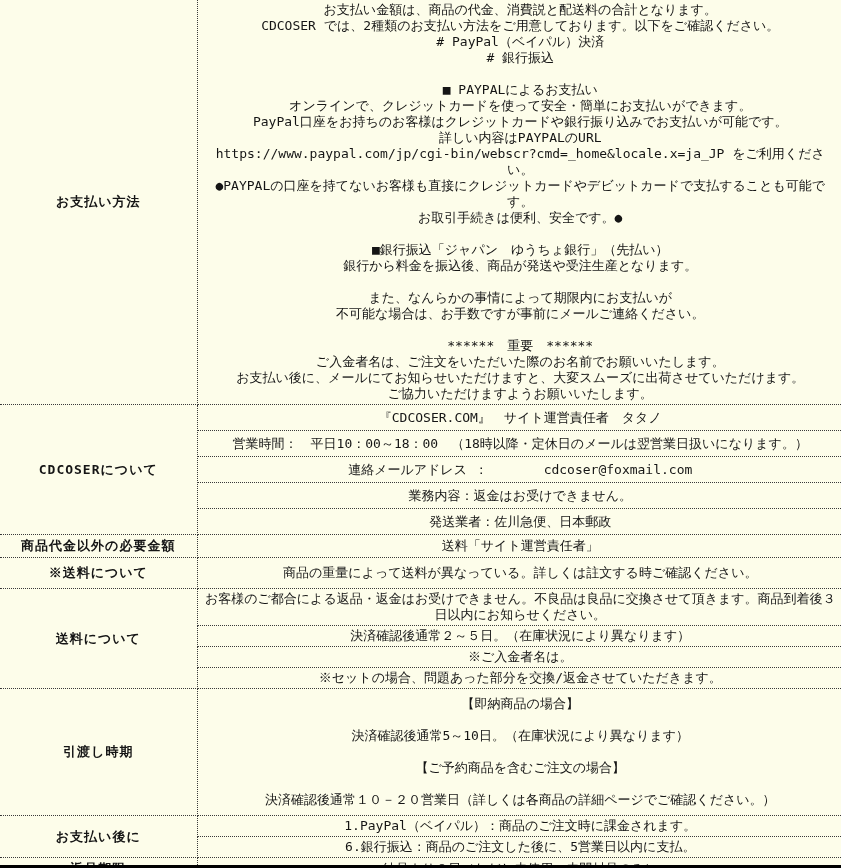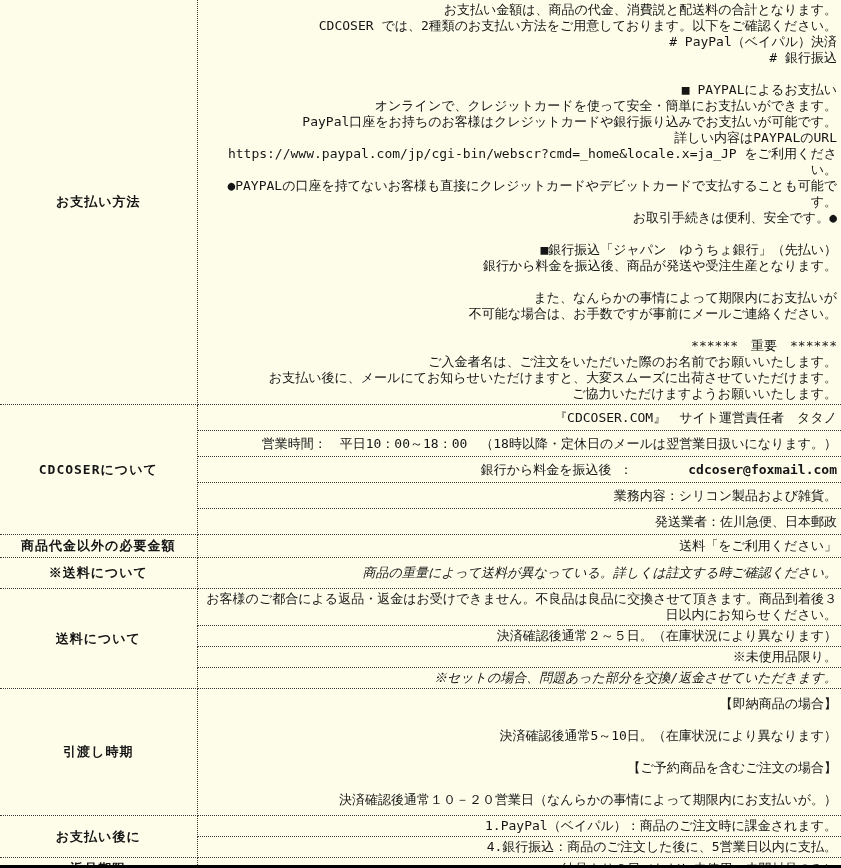--- a/index.html
+++ b/index.html
@@ -16,37 +16,37 @@
   th,td { border:1px dotted #3a3a3a; box-sizing:border-box; }
   tr.first th, tr.first td { border-top:none; }
   th.rowhead {
     border-left:none; font-weight:bold; text-align:center;
     vertical-align:middle; font-size:13px; padding:2px;
     letter-spacing:1px;
     margin-top:10px;
   }
   td.content {
     border-right:none; font-size:13px; padding:2px 4px 2px 6px;
-    text-align:right; vertical-align:middle; line-height:16px;
+    text-align:center; vertical-align:middle; line-height:16px;
   }
   .pre { white-space:pre-line; line-height:16.5px; }
   .top { vertical-align:top; }
   .pm   { height:394px; padding-top:1px; }
   .sub  { height:26px; }
   .one  { height:20px; }
-  .tall { height:31px;font-style:italic; }
+  .tall { height:31px; }
   .tight{ line-height:15px; padding-top:1px; padding-bottom:1px; }
   .d1   { height:36px;margin-left:25px; }
   .d2   { height:18px;margin-top:28px; }
   .d3   { height:13px; }
-  .d4   { height:14px;font-style:italic; }
+  .d4   { height:14px; }
   .delivery { height:127px; padding-top:5px; }
   .pd   { height:17px; }
   .rd   { height:22px; }
-  .bold { font-weight:bold;margin-left:48px; }
+  .bold { font-weight:normal;margin-left:48px; }
 </style>
 </head>
 <body>
 
 <div class="page">
   <table class="shop">
     <colgroup>
         <col class="c1">
         <col class="c2">
       </colgroup>
@@ -80,71 +80,71 @@
 
       <tr>
         <th class="rowhead" rowspan="5">CDCOSERについて</th>
         <td class="content sub">『CDCOSER.COM』　サイト運営責任者　タタノ</td>
       </tr>
       <tr>
         <td class="content sub">営業時間：　平日10：00～18：00　（18時以降・定休日のメールは翌営業日扱いになります。）</td>
       </tr>
       <tr>
         <td class="content sub">
-          <span>銀行から料金を振込後 ： </span><span class="bold">cdcoser@foxmail.com</span>
+          <span>連絡メールアドレス ： </span><span class="bold">cdcoser@foxmail.com</span>
         </td>
       </tr>
       <tr>
-        <td class="content sub">業務内容：シリコン製品および雑貨。</td>
+        <td class="content sub">業務内容：返金はお受けできません。</td>
       </tr>
       <tr>
         <td class="content sub">発送業者：佐川急便、日本郵政</td>
       </tr>
 
       <tr>
         <th class="rowhead">商品代金以外の必要金額</th>
-        <td class="content one">送料「をご利用ください」</td>
+        <td class="content one">送料「サイト運営責任者」</td>
       </tr>
 
       <tr>
         <th class="rowhead">※送料について</th>
         <td class="content tall">商品の重量によって送料が異なっている。詳しくは註文する時ご確認ください。</td>
       </tr>
 
       <tr>
         <th class="rowhead" rowspan="4">送料について</th>
         <td class="content tight d1">お客様のご都合による返品・返金はお受けできません。不良品は良品に交換させて頂きます。商品到着後３日以内にお知らせください。</td>
       </tr>
       <tr>
         <td class="content tight d2">決済確認後通常２～５日。（在庫状況により異なります）</td>
       </tr>
       <tr>
-        <td class="content tight d3">※未使用品限り。</td>
+        <td class="content tight d3">※ご入金者名は。</td>
       </tr>
       <tr>
         <td class="content tight d4">※セットの場合、問題あった部分を交換/返金させていただきます。</td>
       </tr>
 
       <tr>
         <th class="rowhead">引渡し時期</th>
         <td class="content pre top delivery">【即納商品の場合】
 
 決済確認後通常5～10日。（在庫状況により異なります）
 
 【ご予約商品を含むご注文の場合】
 
-決済確認後通常１０－２０営業日（なんらかの事情によって期限内にお支払いが。）</td>
+決済確認後通常１０－２０営業日（詳しくは各商品の詳細ページでご確認ください。）</td>
       </tr>
 
       <tr>
         <th class="rowhead" rowspan="2">お支払い後に</th>
         <td class="content tight pd">1.PayPal（ベイパル）：商品のご注文時に課金されます。</td>
       </tr>
       <tr>
-        <td class="content tight pd">4.銀行振込：商品のご注文した後に、5営業日以内に支払。</td>
+        <td class="content tight pd">6.銀行振込：商品のご注文した後に、5営業日以内に支払。</td>
       </tr>
 
       <tr>
         <th class="rowhead">返品期限</th>
         <td class="content rd">納品より３日（ただし未使用、未開封品のみ）</td>
       </tr>
 
     </tbody>
   </table>
 </div>

